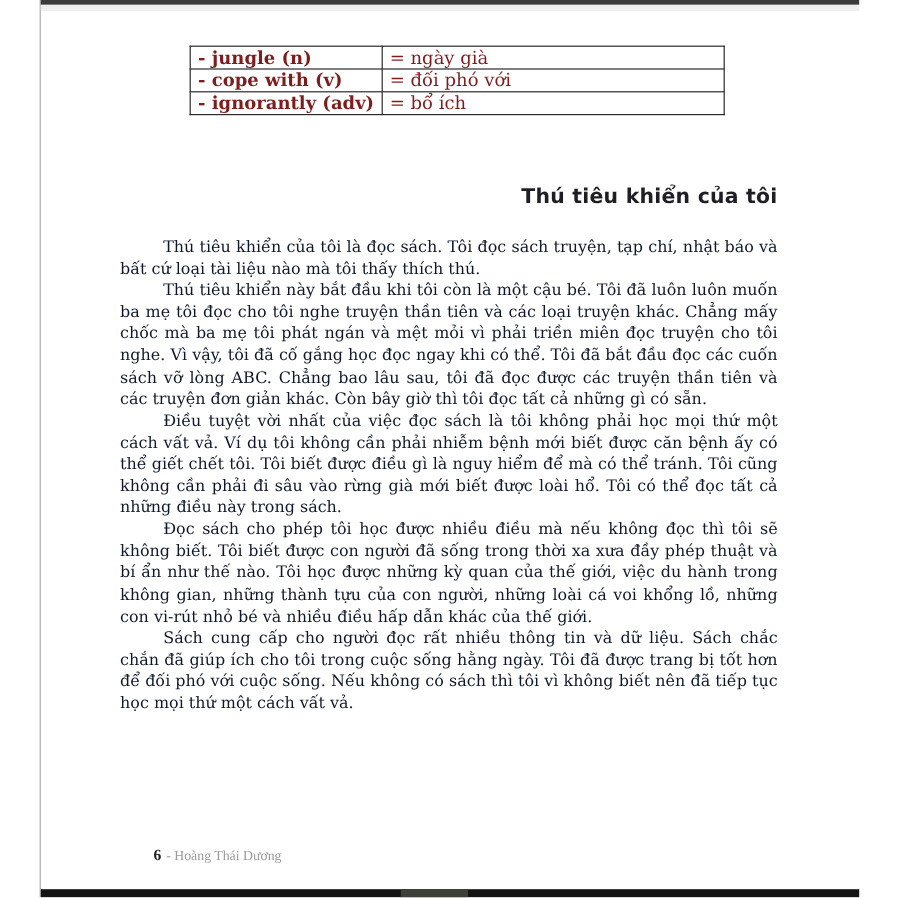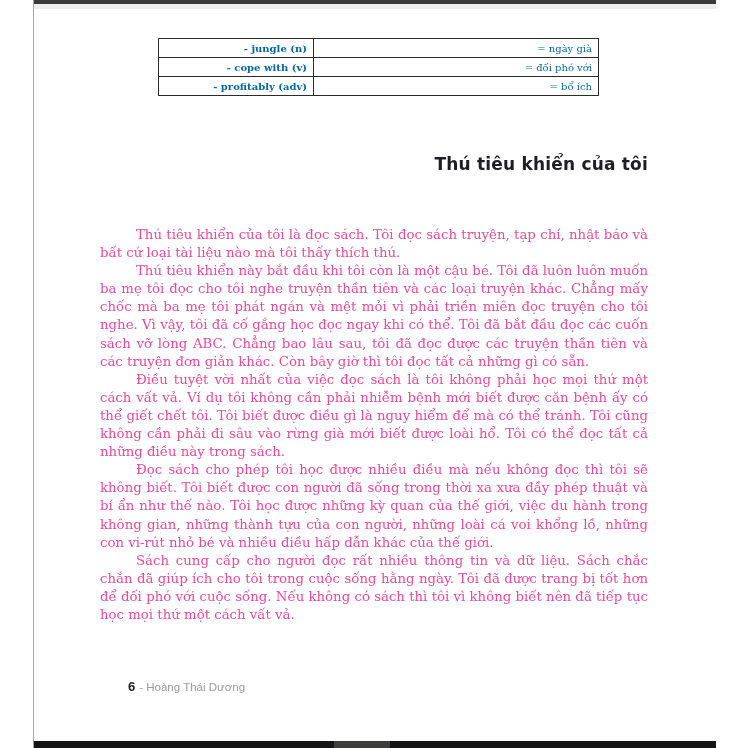--- a/index.html
+++ b/index.html
@@ -40,23 +40,22 @@
     position: absolute;
     left: 300px; top: 0;
     width: 56px; height: 7px;
     background: #3d4039;
   }
   
   .vocab {
     position: absolute;
     left: 158px; top: 38px;
     border-collapse: collapse;
-    font-size: 10px;
-    color: #0369a1;
-    text-align: right;
+    font-size: 15px;
+    color: #7f1d1d;
   }
   .vocab td {
     border: 1px solid #2b2b2b;
     height: 18px;
     padding: 0 6px;
     vertical-align: middle;
     white-space: nowrap;
   }
   .vocab td.term {
     width: 142px;
@@ -77,33 +76,32 @@
     font-size: 17px;
     color: #1e1e24;
     letter-spacing: 0.2px;
   }
   .body-text {
     position: absolute;
     left: 100px; top: 198px;
     width: 548px;
     font-size: 13.3px;
     line-height: 18.1px;
-    color: #ec4899;
+    color: #0f172a;
     text-align: justify;
-    margin-top: 28px;
   }
   .body-text p {
     margin: 0;
     text-indent: 36px;
   }
   
   .footer {
     position: absolute;
-    left: 128px; top: 679px;
-    font-family: Liberation Sans, sans-serif;
+    left: 128px; top: 705px;
+    font-family: Liberation Serif, serif;
     font-size: 12px;
     white-space: nowrap;
   }
   .footer .pagenum {
     font-weight: bold;
     font-size: 13px;
     color: #222222;
   }
   .footer .author {
     color: #9a9a9a;
@@ -124,21 +122,21 @@
     <tbody>
       <tr>
         <td class="term">- jungle (n)</td>
         <td class="def">= ngày già</td>
       </tr>
       <tr>
         <td class="term">- cope with (v)</td>
         <td class="def">= đối phó với</td>
       </tr>
       <tr>
-        <td class="term">- profitably (adv)</td>
+        <td class="term">- ignorantly (adv)</td>
         <td class="def">= bổ ích</td>
       </tr>
     </tbody>
   </table>
 
   <h1 class="title">Thú tiêu khiển của tôi</h1>
 
   <div class="body-text">
     <p>Thú tiêu khiển của tôi là đọc sách. Tôi đọc sách truyện, tạp chí, nhật báo và bất cứ loại tài liệu nào mà tôi thấy thích thú.</p>
     <p>Thú tiêu khiển này bắt đầu khi tôi còn là một cậu bé. Tôi đã luôn luôn muốn ba mẹ tôi đọc cho tôi nghe truyện thần tiên và các loại truyện khác. Chẳng mấy chốc mà ba mẹ tôi phát ngán và mệt mỏi vì phải triền miên đọc truyện cho tôi nghe. Vì vậy, tôi đã cố gắng học đọc ngay khi có thể. Tôi đã bắt đầu đọc các cuốn sách vỡ lòng ABC. Chẳng bao lâu sau, tôi đã đọc được các truyện thần tiên và các truyện đơn giản khác. Còn bây giờ thì tôi đọc tất cả những gì có sẵn.</p>

